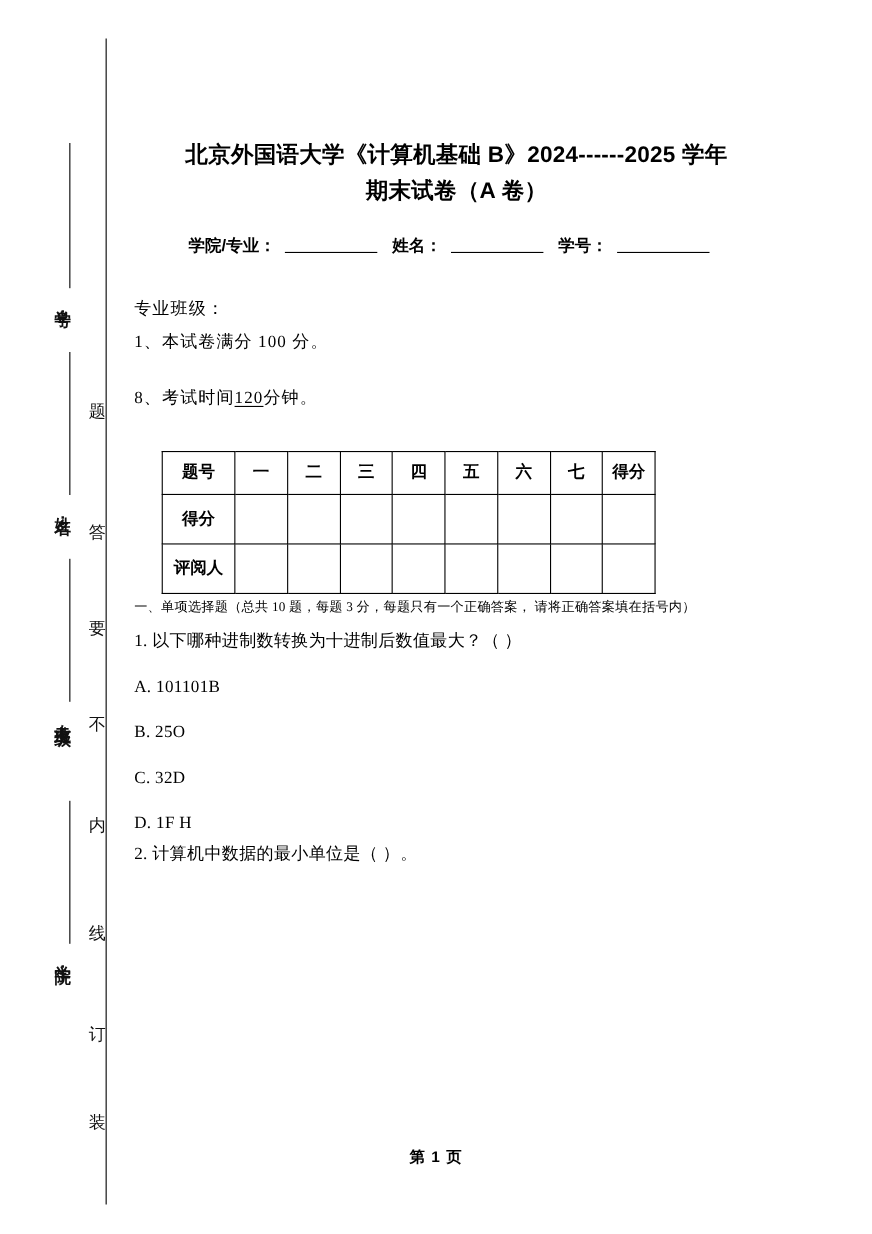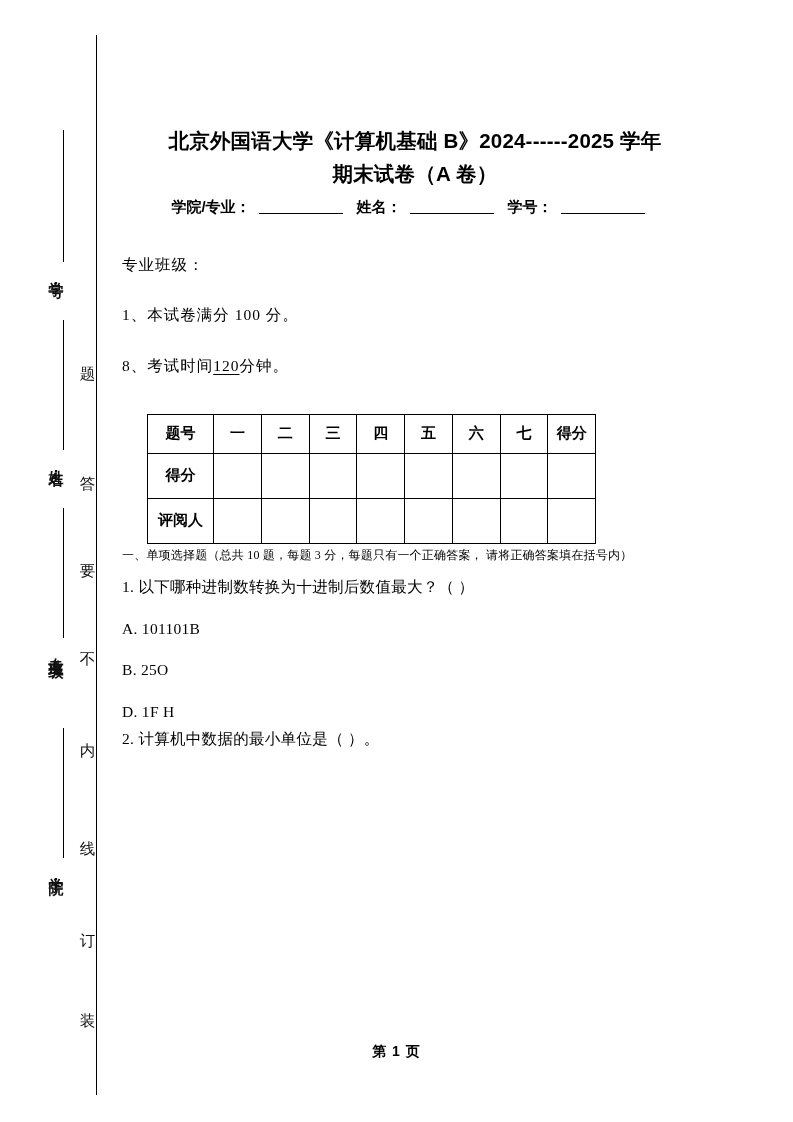--- a/index.html
+++ b/index.html
@@ -80,21 +80,21 @@
     font-size: 20.5px;
     font-weight: bold;
     font-family: "Liberation Sans", "DejaVu Sans", sans-serif;
     line-height: 1.62;
     text-align: center;
     letter-spacing: 0.2px;
   }
   #exam-title .ttl-line { display: block; }
 
   #student-info {
-    margin-top: 8px;
+    margin-top: 24px;
     text-align: center;
     font-size: 15px;
     font-weight: bold;
     font-family: "Liberation Sans", "DejaVu Sans", sans-serif;
     white-space: nowrap;
   }
   #student-info .field { margin-right: 6px; }
   #student-info .blank {
     display: inline-block;
     width: 84px;
@@ -102,21 +102,21 @@
     margin: 0 14px 0 2px;
     vertical-align: -2px;
   }
 
   .note-line {
     font-size: 15.5px;
     line-height: 1;
     letter-spacing: 1px;
   }
   #notes-heading { margin-top: 40px; }
-  #note-1 { margin-top: 34px; }
+  #note-1 { margin-top: 14px; }
   #note-2 { margin-top: 36px; }
   .uline {
     text-decoration: underline;
     text-underline-offset: 3px;
   }
 
   
   #score-table {
     margin-top: 40px;
     margin-left: 25px;
@@ -256,19 +256,20 @@
     </table>
 
     <div id="section-heading">
       <span>一、单项选择题（总共 10 题，每题 3 分，每题只有一个正确答案，</span>
       <span>请将正确答案填在括号内）</span>
     </div>
 
     <div class="question">1. 以下哪种进制数转换为十进制后数值最大？（  ）</div>
     <div class="option">A. 101101B</div>
     <div class="option">B. 25O</div>
+    <div class="option">C. 32D</div>
     <div class="option">D. 1F H</div>
 
     <div class="question">2. 计算机中数据的最小单位是（  ）。</div>
   </div>
 
   <div id="page-footer">第 1 页</div>
 </div>
 
 </body></html>

